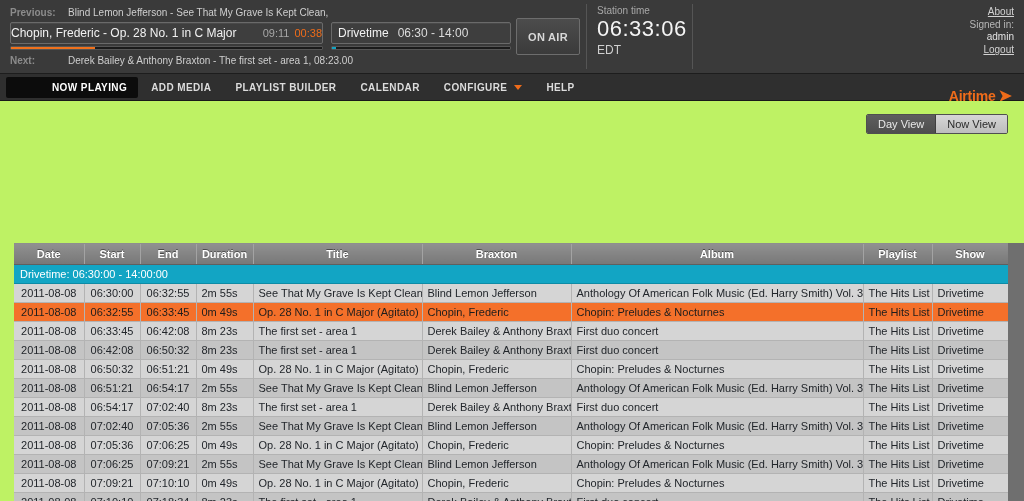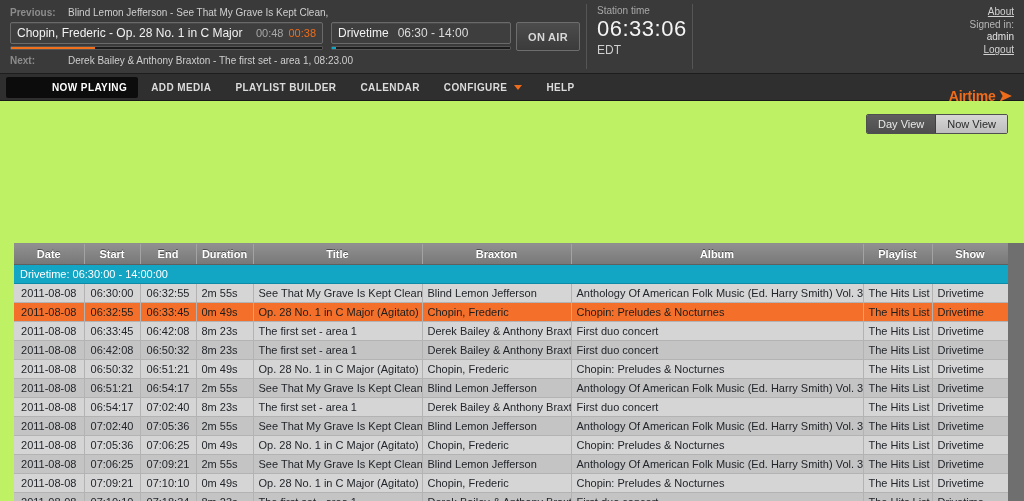--- a/index.html
+++ b/index.html
@@ -52,21 +52,21 @@
     gap: 8px;
   }
   .track-box {
     flex: 0 0 313px;
     background: #3e3e3e;
     border: 1px solid #6a6a6a;
     border-radius: 2px;
     height: 22px;
     display: flex;
     align-items: center;
-    padding: 0 6px;
+    padding: 0 0;
     box-shadow: inset 0 1px 0 rgba(255,255,255,0.06);
   }
   .track-title {
     flex: 1;
     font-size: 12px;
     color: #f2f2f2;
     white-space: nowrap;
     overflow: hidden;
   }
   .track-elapsed { color: #a7a7a7; font-size: 11px; margin-right: 5px; }
@@ -97,21 +97,21 @@
   .bar-fill-track { height: 100%; background: #f0711c; }
   .bar-fill-show  { height: 100%; background: #12a5c4; }
 
   .mp-onair {
     width: 76px;
     display: flex;
     align-items: center;
     justify-content: center;
   }
   .onair-btn {
-    width: 64px; height: 29px;
+    width: 64px; height: 37px;
     background: linear-gradient(to bottom, #4c4c4c, #3b3b3b);
     border: 1px solid #6d6d6d;
     border-radius: 2px;
     color: #d8d8d8;
     font-size: 11px;
     font-weight: bold;
     letter-spacing: .3px;
     display: flex;
     align-items: center;
     justify-content: center;
@@ -292,21 +292,21 @@
   <div class="mp-left">
 
     <div class="prev-line">
       <span class="prev-label">Previous:</span>
       <span class="prev-text">Blind Lemon Jefferson - See That My Grave Is Kept Clean,</span>
     </div>
 
     <div class="player-row">
       <div class="track-box">
         <span class="track-title">Chopin, Frederic - Op. 28 No. 1 in C Major</span>
-        <span class="track-elapsed">00:48</span>
+        <span class="track-elapsed">09:11</span>
         <span class="track-remain">00:38</span>
       </div>
       <div class="show-box">
         <span class="show-name">Drivetime</span>
         <span class="show-range">06:30 - 14:00</span>
       </div>
     </div>
 
     <div class="bars-row">
       <div class="bar-outer bar-track">

